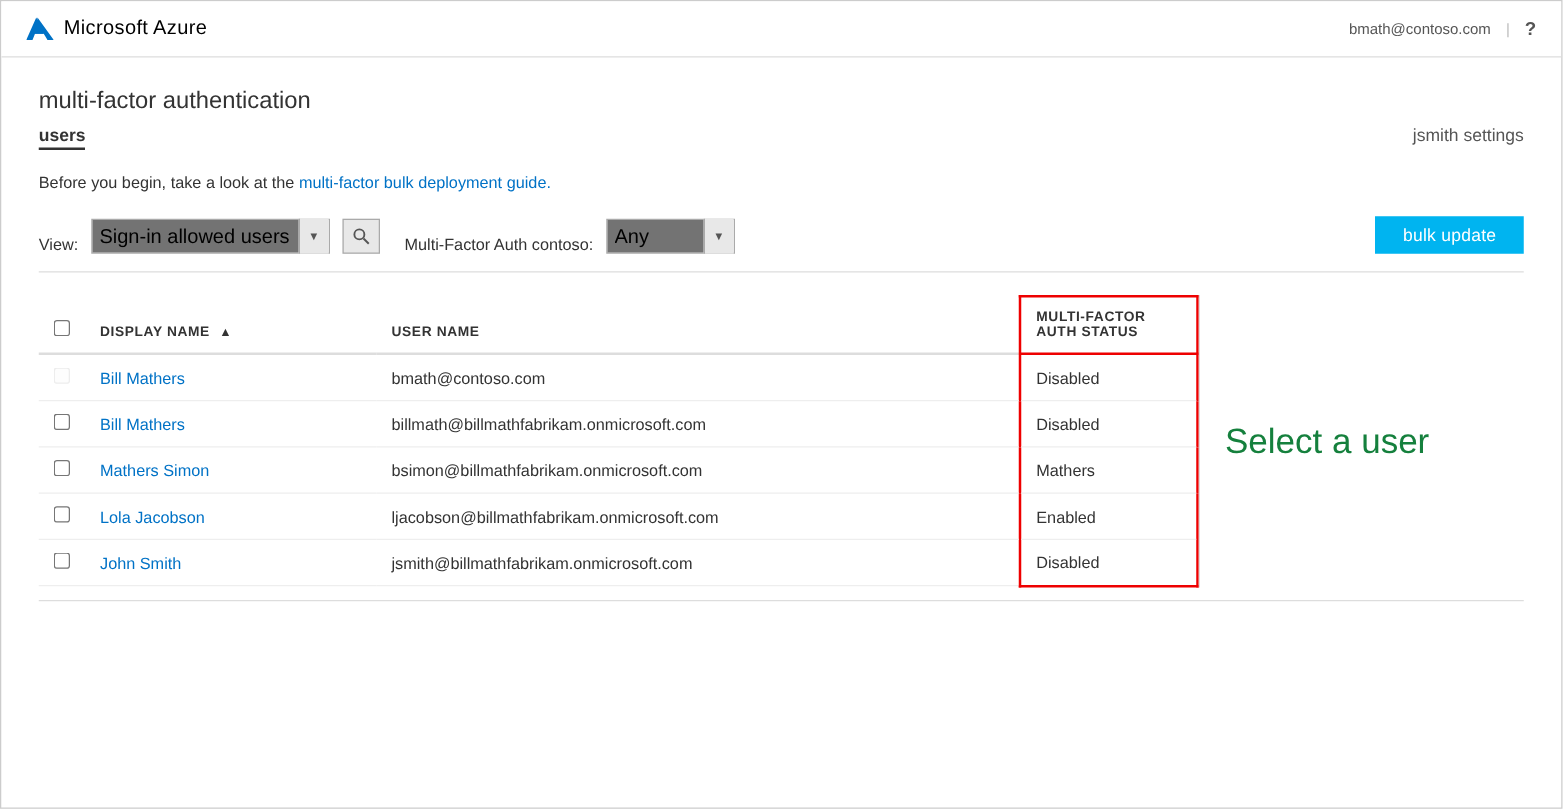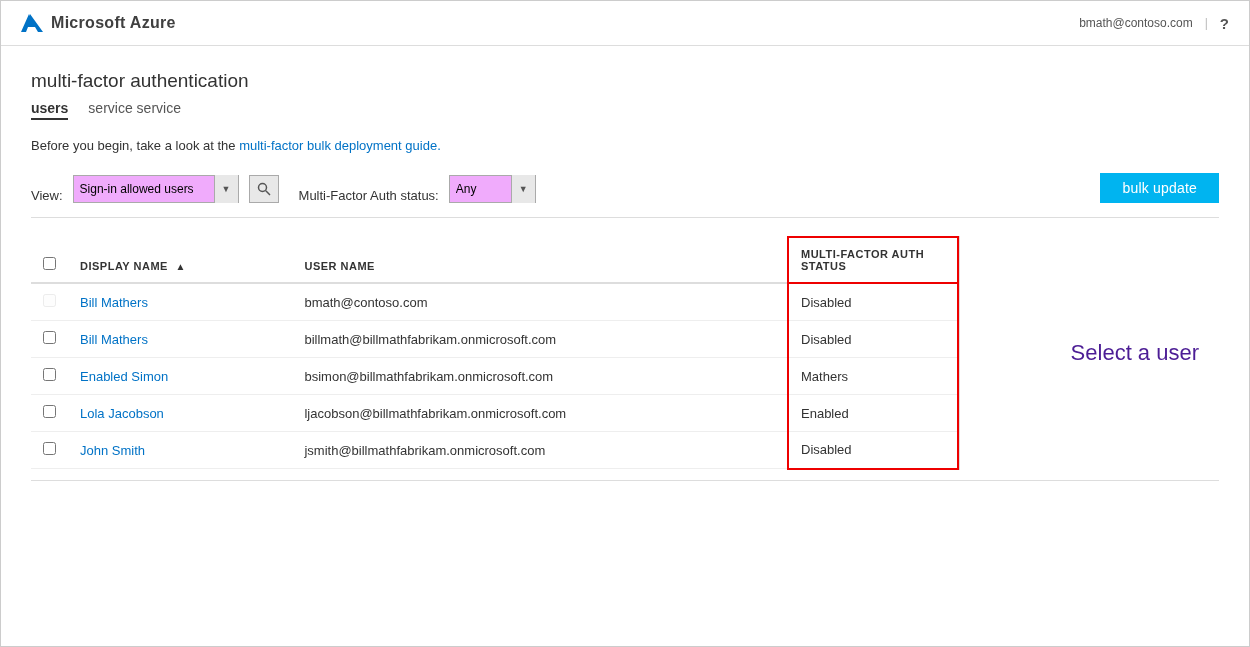--- a/index.html
+++ b/index.html
@@ -25,23 +25,23 @@
     .azure-logo {
       display: flex;
       align-items: center;
       gap: 8px;
     }
     .azure-logo-icon {
       width: 22px;
       height: 22px;
     }
     .azure-logo-text {
-      color: #404040;
+      color: #000000;
       font-size: 16px;
-      font-weight: 700;
+      font-weight: 400;
       letter-spacing: 0.3px;
       text-align: center;
     }
     .top-bar-right {
       display: flex;
       align-items: center;
       gap: 12px;
       color: #555;
       font-size: 12px;
     }
@@ -61,20 +61,21 @@
     .page-title {
       font-size: 19px;
       font-weight: 300;
       color: #333;
       margin-bottom: 8px;
     }
     .tabs {
       display: flex;
       gap: 20px;
       margin-bottom: 18px;
+      justify-content: space-between;
     }
     .tab {
       font-size: 14px;
       color: #555;
       cursor: pointer;
       padding-bottom: 2px;
       text-decoration: none;
     }
     .tab.active {
       color: #333;
@@ -106,24 +107,24 @@
     .filter-select-wrapper {
       display: flex;
       align-items: center;
       border: 1px solid #aaa;
       background: #fff;
       height: 28px;
     }
     .filter-select {
       border: none;
       outline: none;
-      font-size: 12px;
+      font-size: 16px;
       padding: 0 6px;
       height: 100%;
-      background: #f0abfc;
+      background: #737373;
       min-width: 140px;
       appearance: none;
       -webkit-appearance: none;
     }
     .filter-select-arrow {
       width: 24px;
       height: 28px;
       background: #e8e8e8;
       border-left: 1px solid #aaa;
       display: flex;
@@ -211,25 +212,25 @@
       width: 30px;
       text-align: center;
     }
     .th-checkbox {
       width: 30px;
     }
     .select-user-panel {
       width: 260px;
       display: flex;
       align-items: center;
-      justify-content: flex-end;
+      justify-content: flex-start;
       border-left: 1px solid #ddd;
-      font-size: 22px;
+      font-size: 28px;
       font-weight: 300;
-      color: #4c1d95;
+      color: #15803d;
       padding: 20px;
     }
     
     .sort-arrow {
       display: inline-block;
       margin-left: 4px;
       font-size: 10px;
     }
     .bottom-bar {
       border-top: 1px solid #ddd;
@@ -253,21 +254,21 @@
     <span class="divider">|</span>
     <span class="help-icon">?</span>
   </div>
 </div>
 
 <div class="page-content">
   <h1 class="page-title">multi-factor authentication</h1>
 
   <div class="tabs">
     <a class="tab active">users</a>
-    <a class="tab">service service</a>
+    <a class="tab">jsmith settings</a>
   </div>
 
   <div class="info-text">
     <span>Before you begin, take a look at the </span><a class="info-link">multi-factor bulk deployment guide.</a>
   </div>
 
   <div class="filter-bar">
     <span class="filter-label">View:</span>
     <div class="filter-select-wrapper">
       <select class="filter-select">
@@ -276,21 +277,21 @@
         <option>All users</option>
       </select>
       <div class="filter-select-arrow"></div>
     </div>
     <button class="search-btn">
       <svg width="14" height="14" viewBox="0 0 14 14" fill="none" xmlns="http://www.w3.org/2000/svg">
         <circle cx="5.5" cy="5.5" r="4" stroke="#555" stroke-width="1.5"></circle>
         <line x1="8.8" y1="8.8" x2="13" y2="13" stroke="#555" stroke-width="1.5"></line>
       </svg>
     </button>
-    <span class="filter-mfa-label">Multi-Factor Auth status:</span>
+    <span class="filter-mfa-label">Multi-Factor Auth contoso:</span>
     <div class="filter-select-wrapper">
       <select class="filter-select" style="min-width:60px;">
         <option>Any</option>
         <option>Disabled</option>
         <option>Enabled</option>
         <option>Enforced</option>
       </select>
       <div class="filter-select-arrow"></div>
     </div>
     <button class="bulk-update-btn">bulk update</button>
@@ -303,21 +304,21 @@
           <th class="th-checkbox">
             <input type="checkbox" style="">
           </th>
           <th style="cursor:pointer;">
             <span>DISPLAY NAME</span>
             <span class="sort-arrow">▲</span>
           </th>
           <th style="cursor:pointer;">
             <span>USER NAME</span>
           </th>
-          <th class="mfa-col" style="width:170px;">
+          <th class="mfa-col" style="width:142px;">
             <span>MULTI-FACTOR AUTH STATUS</span>
           </th>
         </tr>
       </thead>
       <tbody>
 
         <tr>
           <td class="checkbox-cell">
             <input type="checkbox" disabled="" style="opacity: 0.4;">
           </td>
@@ -337,21 +338,21 @@
           </td>
           <td>billmath@billmathfabrikam.onmicrosoft.com</td>
           <td class="mfa-col">Disabled</td>
         </tr>
 
         <tr>
           <td class="checkbox-cell">
             <input type="checkbox" style="">
           </td>
           <td>
-            <a class="user-name-link">Enabled Simon</a>
+            <a class="user-name-link">Mathers Simon</a>
           </td>
           <td>bsimon@billmathfabrikam.onmicrosoft.com</td>
           <td class="mfa-col">Mathers</td>
         </tr>
 
         <tr>
           <td class="checkbox-cell">
             <input type="checkbox" style="">
           </td>
           <td>

